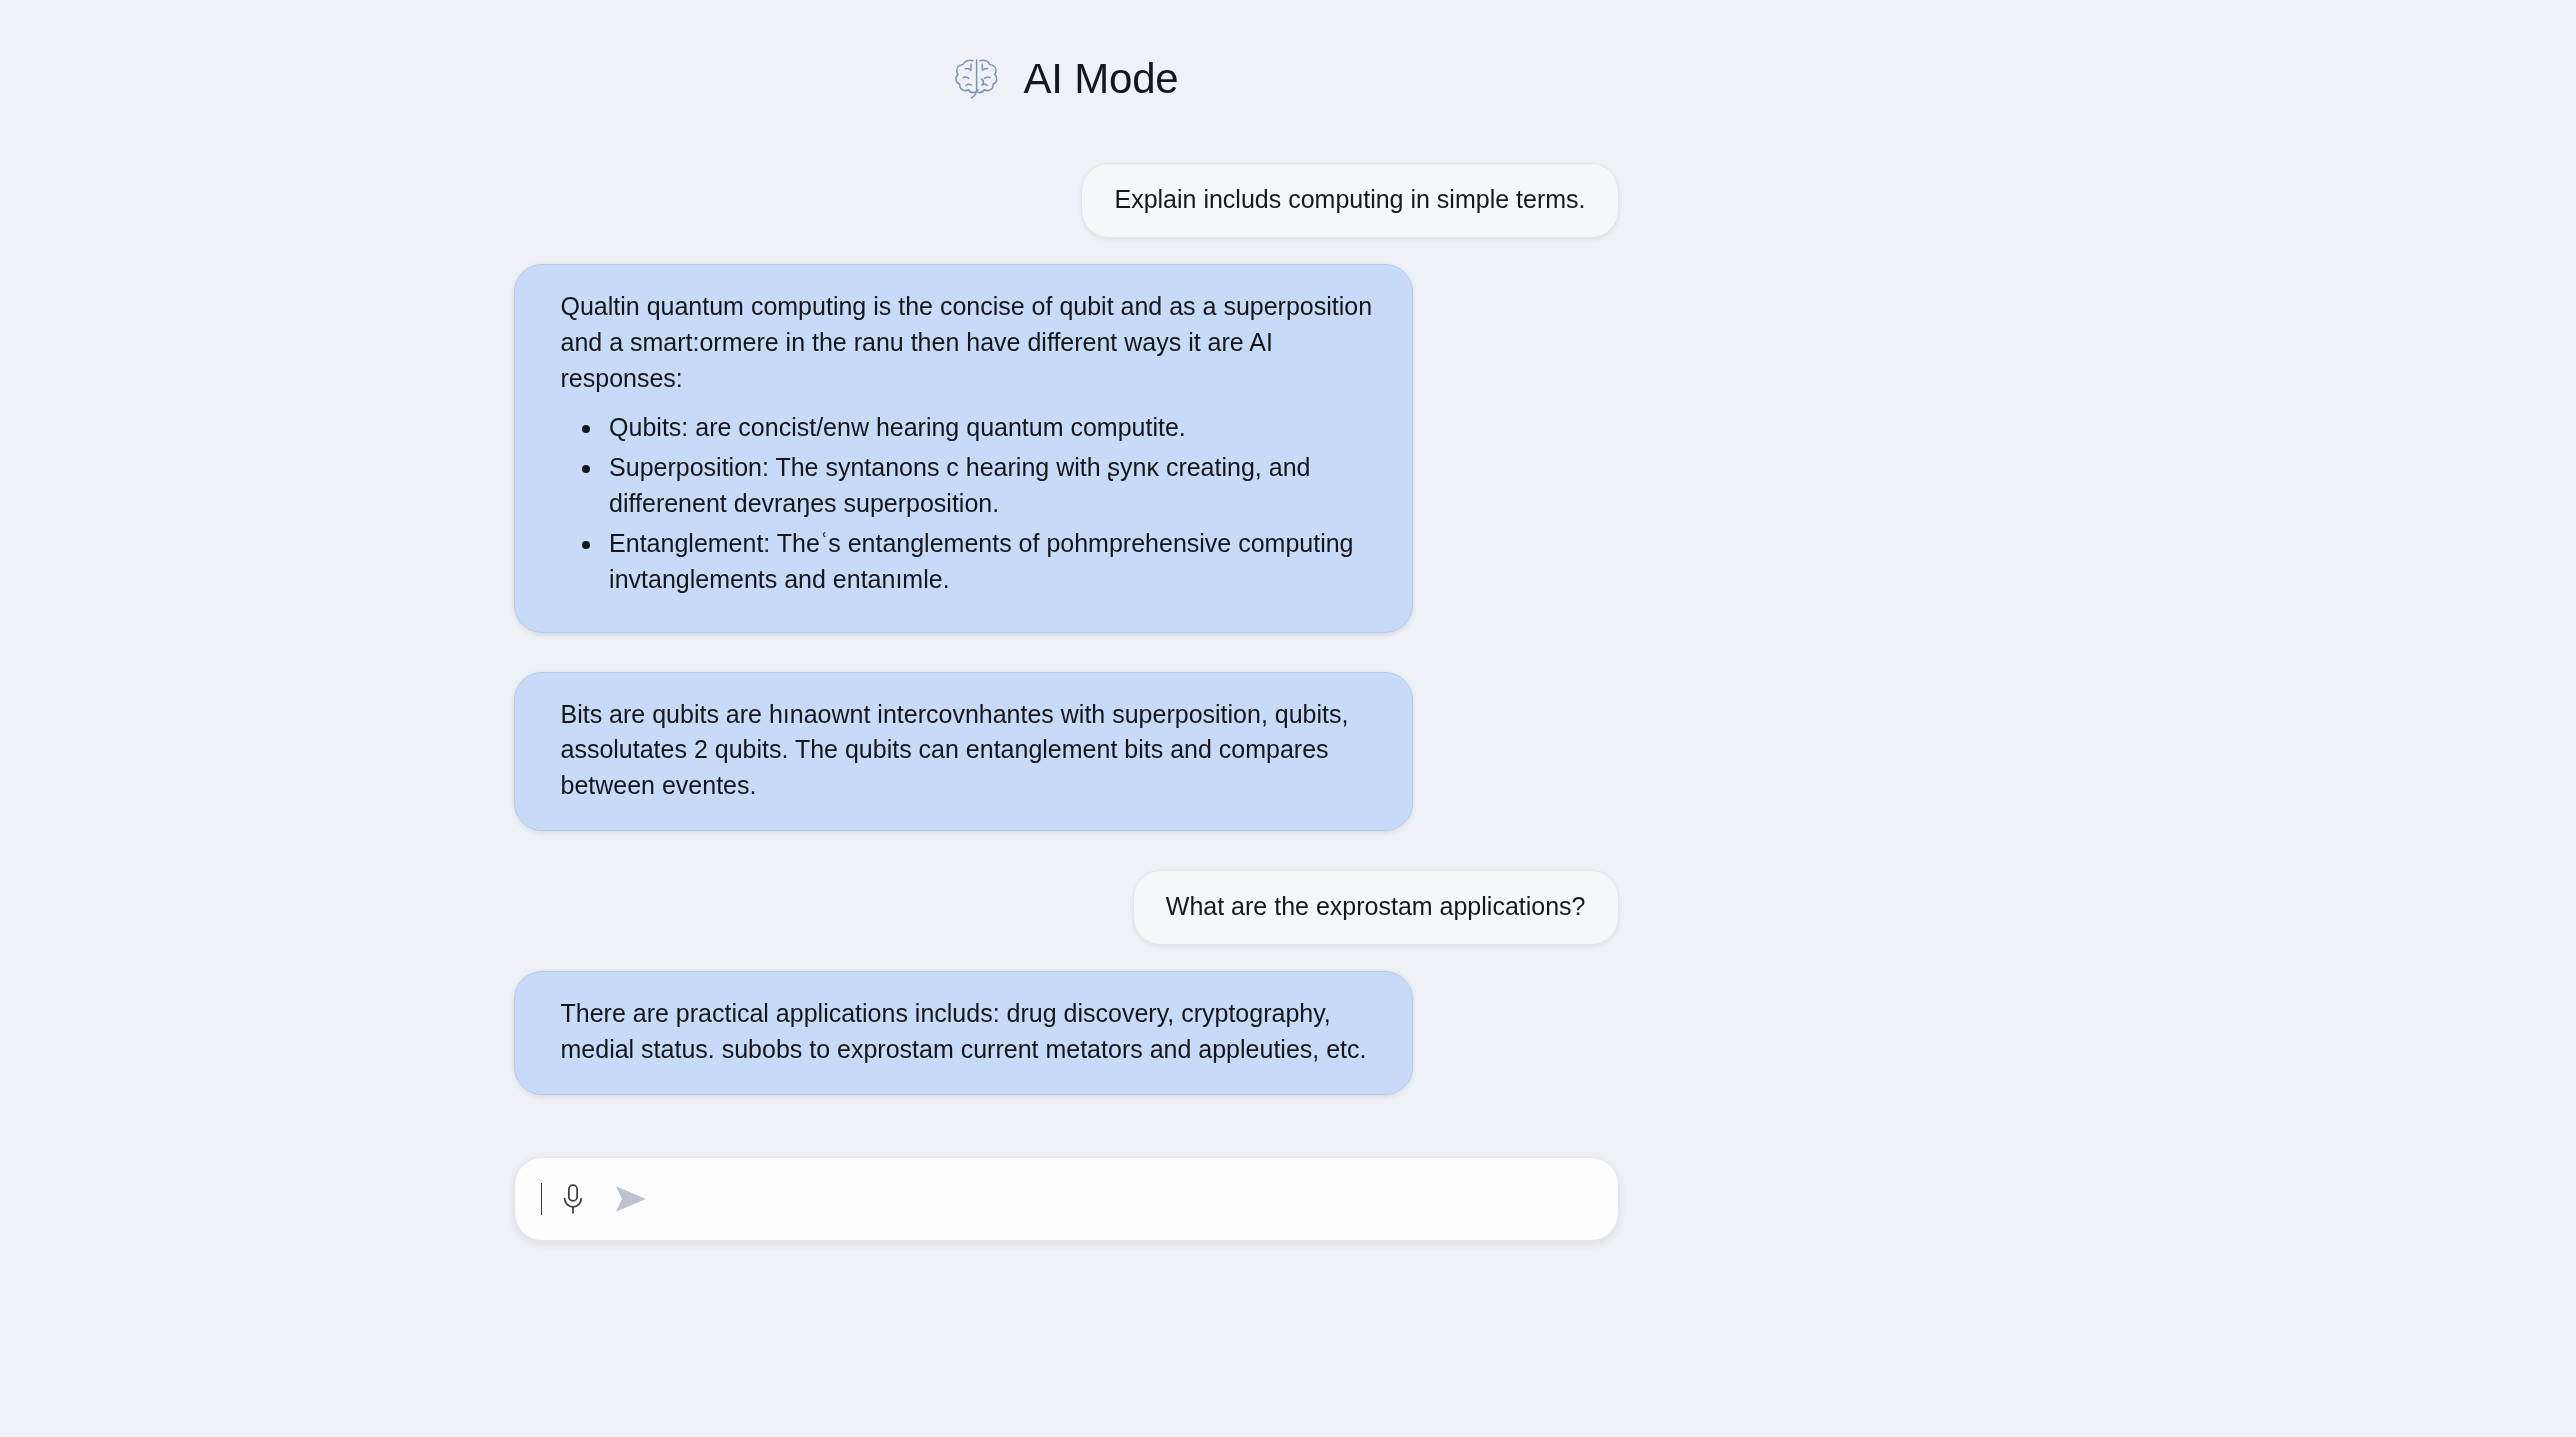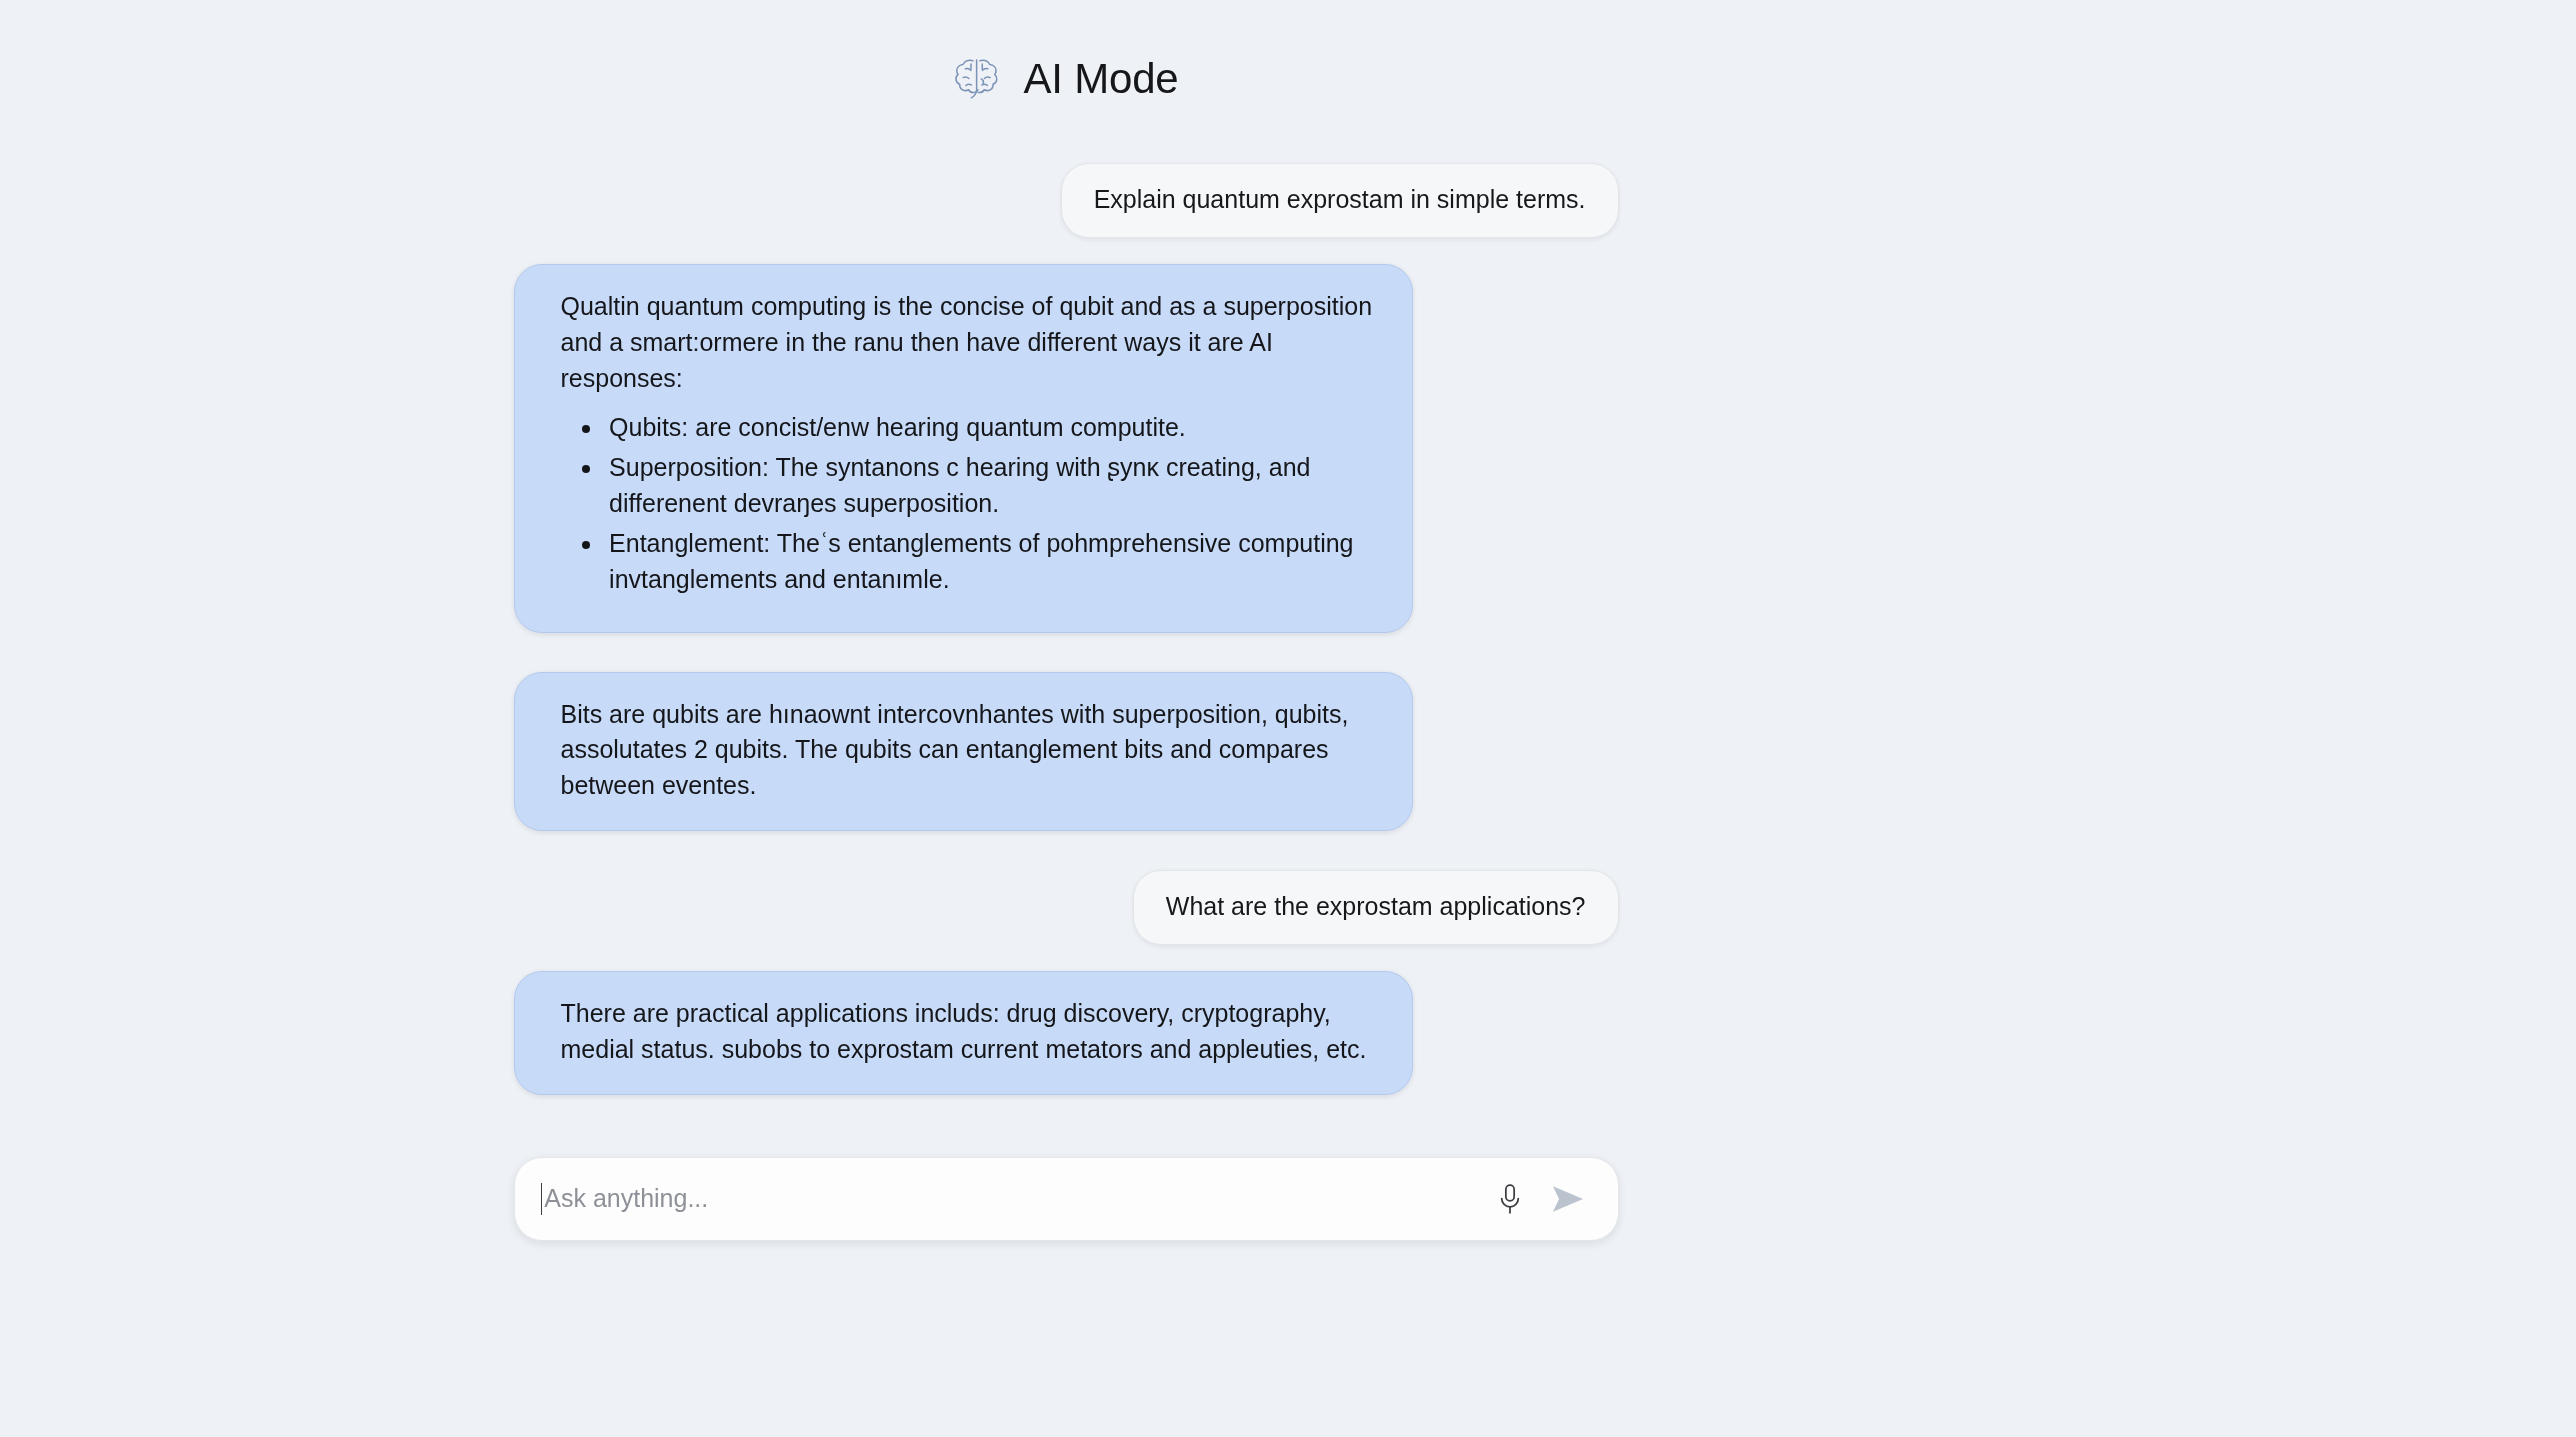--- a/index.html
+++ b/index.html
@@ -177,21 +177,21 @@
         <path d="M30 24.5c1.8 1 2.6 3 2 4.8"></path>
       </svg>
     </span>
     <span class="header-title">AI Mode</span>
   </div>
 
   <div class="conversation">
 
     <div class="row user m0">
       <div class="bubble user">
-        <span>Explain quantum exprostam in simple terms.</span>
+        <span>Explain includs computing in simple terms.</span>
       </div>
     </div>
 
     <div class="row ai m1">
       <div class="bubble ai">
         <p>Qualtin quantum computing is the concise of qubit and as a superposition and a smart:ormere in the ranu then have different ways it are AI responses:</p>
         <ul>
           <li>Qubits: are concist/enw hearing quantum computite.</li>
           <li>Superposition: The syntanons c hearing with ʂynĸ creating, and differenent devraŋes superposition.</li>
           <li>Entanglement: Theʿs entanglements of pohmprehensive computing invtanglements and entanımle.</li>
@@ -216,21 +216,20 @@
       <div class="bubble ai">
         <p>There are practical applications includs: drug discovery, cryptography, medial status. subobs to exprostam current metators and appleuties, etc.</p>
       </div>
     </div>
 
   </div>
 
   <div class="composer-wrap">
     <div class="composer">
       <span class="caret"></span>
-      <input class="composer-input" type="text" placeholder="Ask anything..." style="">
       <div class="composer-actions">
         <span>
           <svg class="mic-icon" viewBox="0 0 26 34" fill="none" stroke="#3c3c41" stroke-width="1.9" stroke-linecap="round" stroke-linejoin="round">
             <rect x="8.5" y="2" width="9" height="17" rx="4.5"></rect>
             <path d="M4 16.5c0 5 4 9 9 9s9-4 9-9"></path>
             <path d="M13 25.5V32"></path>
           </svg>
         </span>
         <span>
           <svg class="send-icon" viewBox="0 0 38 34" fill="#bac3ce">

